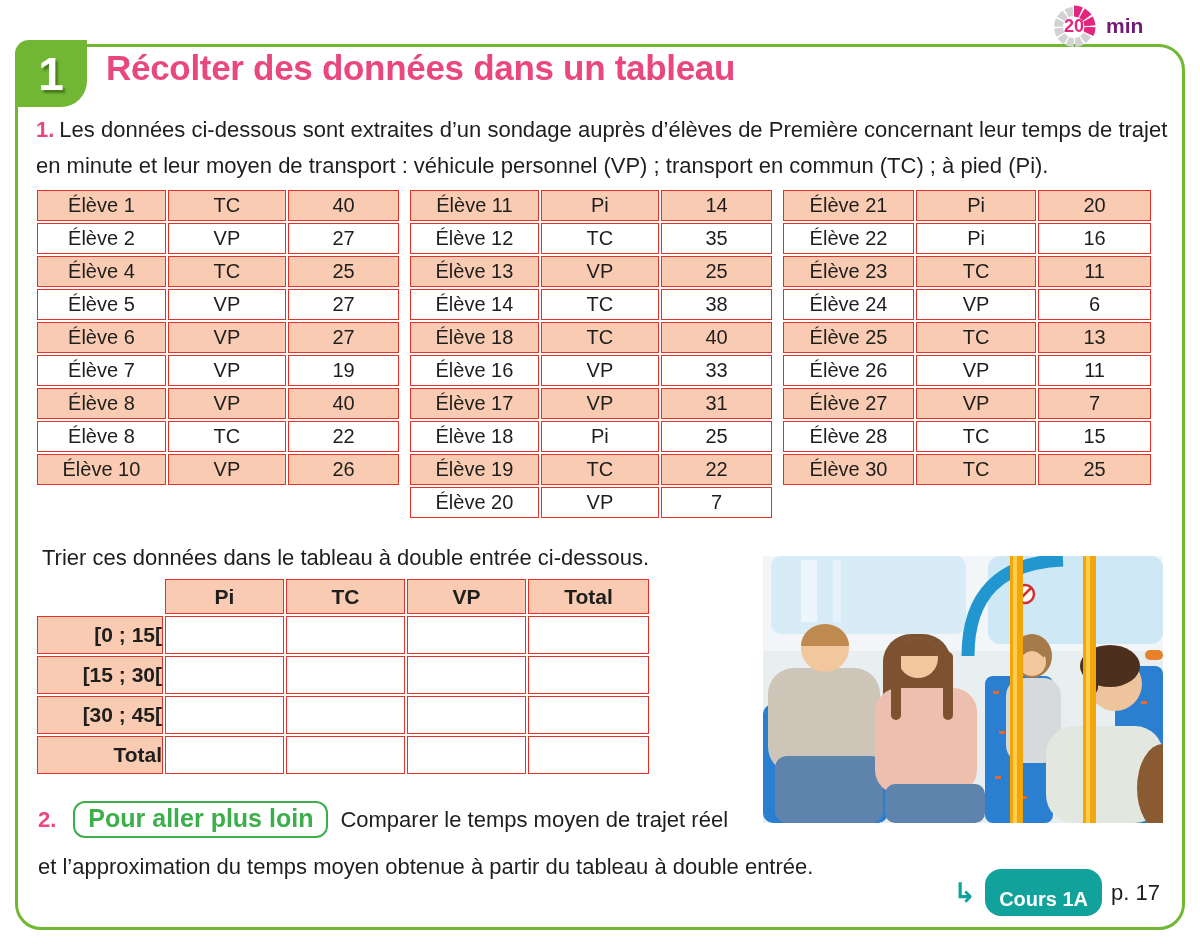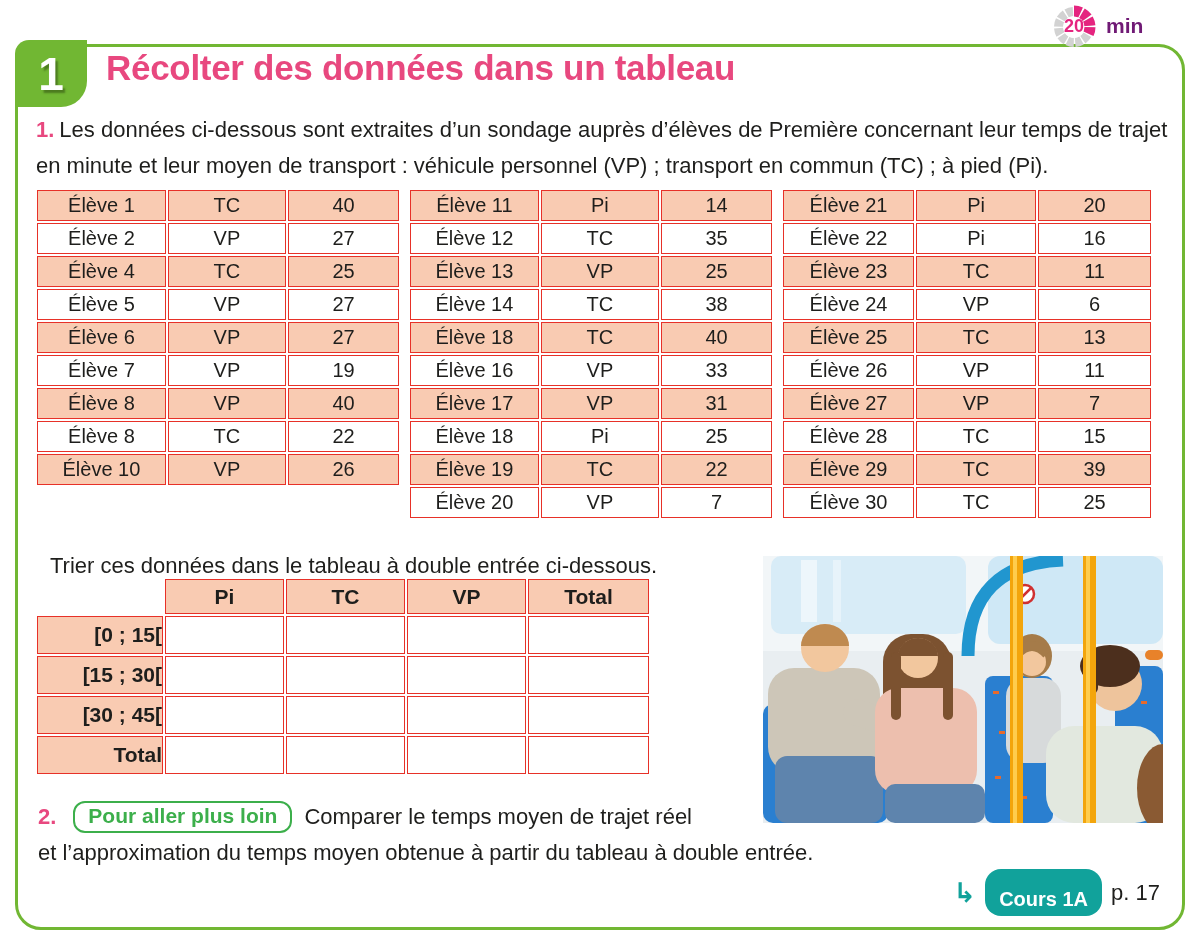--- a/index.html
+++ b/index.html
@@ -24,42 +24,42 @@
   .qnum{color:#e8487f;font-weight:bold;margin-right:5px;}
 
   
   table.survey{position:absolute;top:188px;border-collapse:separate;border-spacing:2px;
                table-layout:fixed;z-index:3;}
   .t1{left:35px;width:366px;} .t2{left:408px;width:366px;} .t3{left:781px;width:372px;}
   table.survey td{border:1.5px solid #e73128;height:29px;text-align:center;
                   font-size:20px;padding:0;background:#fff;}
   table.survey tr:nth-child(odd) td{background:#f9cbb2;}
 
-  .sort-line{position:absolute;left:38px;top:541px;margin:12px;font-size:22px;z-index:3;}
+  .sort-line{position:absolute;left:38px;top:541px;margin:4px;font-size:22px;z-index:3;}
 
   
   table.de{position:absolute;left:35px;top:577px;border-collapse:separate;border-spacing:2px;
            table-layout:fixed;z-index:3;}
   table.de th, table.de td{border:1.5px solid #e73128;padding:0;}
   table.de th{background:#f9cbb2;font-size:21px;font-weight:bold;}
   table.de .corner{border:none;background:transparent;}
   table.de thead th{height:33px;text-align:center;}
   table.de tbody th{height:36px;text-align:right;padding-left:12px;}
   table.de td.blank{height:36px;background:#fff;}
 
   
   .photo{position:absolute;left:763px;top:556px;width:400px;height:267px;overflow:hidden;z-index:3;}
   .photo svg{display:block;}
 
   
   .ex2{position:absolute;left:38px;top:801px;width:880px;font-size:22px;z-index:3;}
   .ex2-line1{display:flex;align-items:center;gap:12px;}
   .badge{border:2.5px solid #3caf4b;color:#3caf4b;font-weight:bold;border-radius:12px;
-         padding:1px 13px 3px;font-size:21px;white-space:nowrap;}
-  .ex2-line2{margin-top:7px;}
+         padding:1px 13px 3px;font-size:25px;white-space:nowrap;}
+  .ex2-line2{margin-top:16px;}
 
   
   .footer{position:absolute;right:40px;top:869px;display:flex;align-items:center;gap:9px;z-index:3;}
   .arrow{color:#11a29b;font-weight:bold;font-size:27px;line-height:1;
          font-family:"DejaVu Sans", sans-serif;}
   .course-badge{background:#11a29b;color:#fff;font-weight:bold;font-size:20px;
                 border-radius:16px;padding:19px 14px 5px;}
   .pageref{font-size:22px;}
 
   
@@ -248,25 +248,20 @@
         </tr>
         <tr>
           <td>Élève 27</td>
           <td>VP</td>
           <td>7</td>
         </tr>
         <tr>
           <td>Élève 28</td>
           <td>TC</td>
           <td>15</td>
-        </tr>
-        <tr>
-          <td>Élève 29</td>
-          <td>TC</td>
-          <td>39</td>
         </tr>
         <tr>
           <td>Élève 30</td>
           <td>TC</td>
           <td>25</td>
         </tr>
       </tbody>
   </table>
 
   <p class="sort-line">Trier ces données dans le tableau à double entrée ci-dessous.</p>

